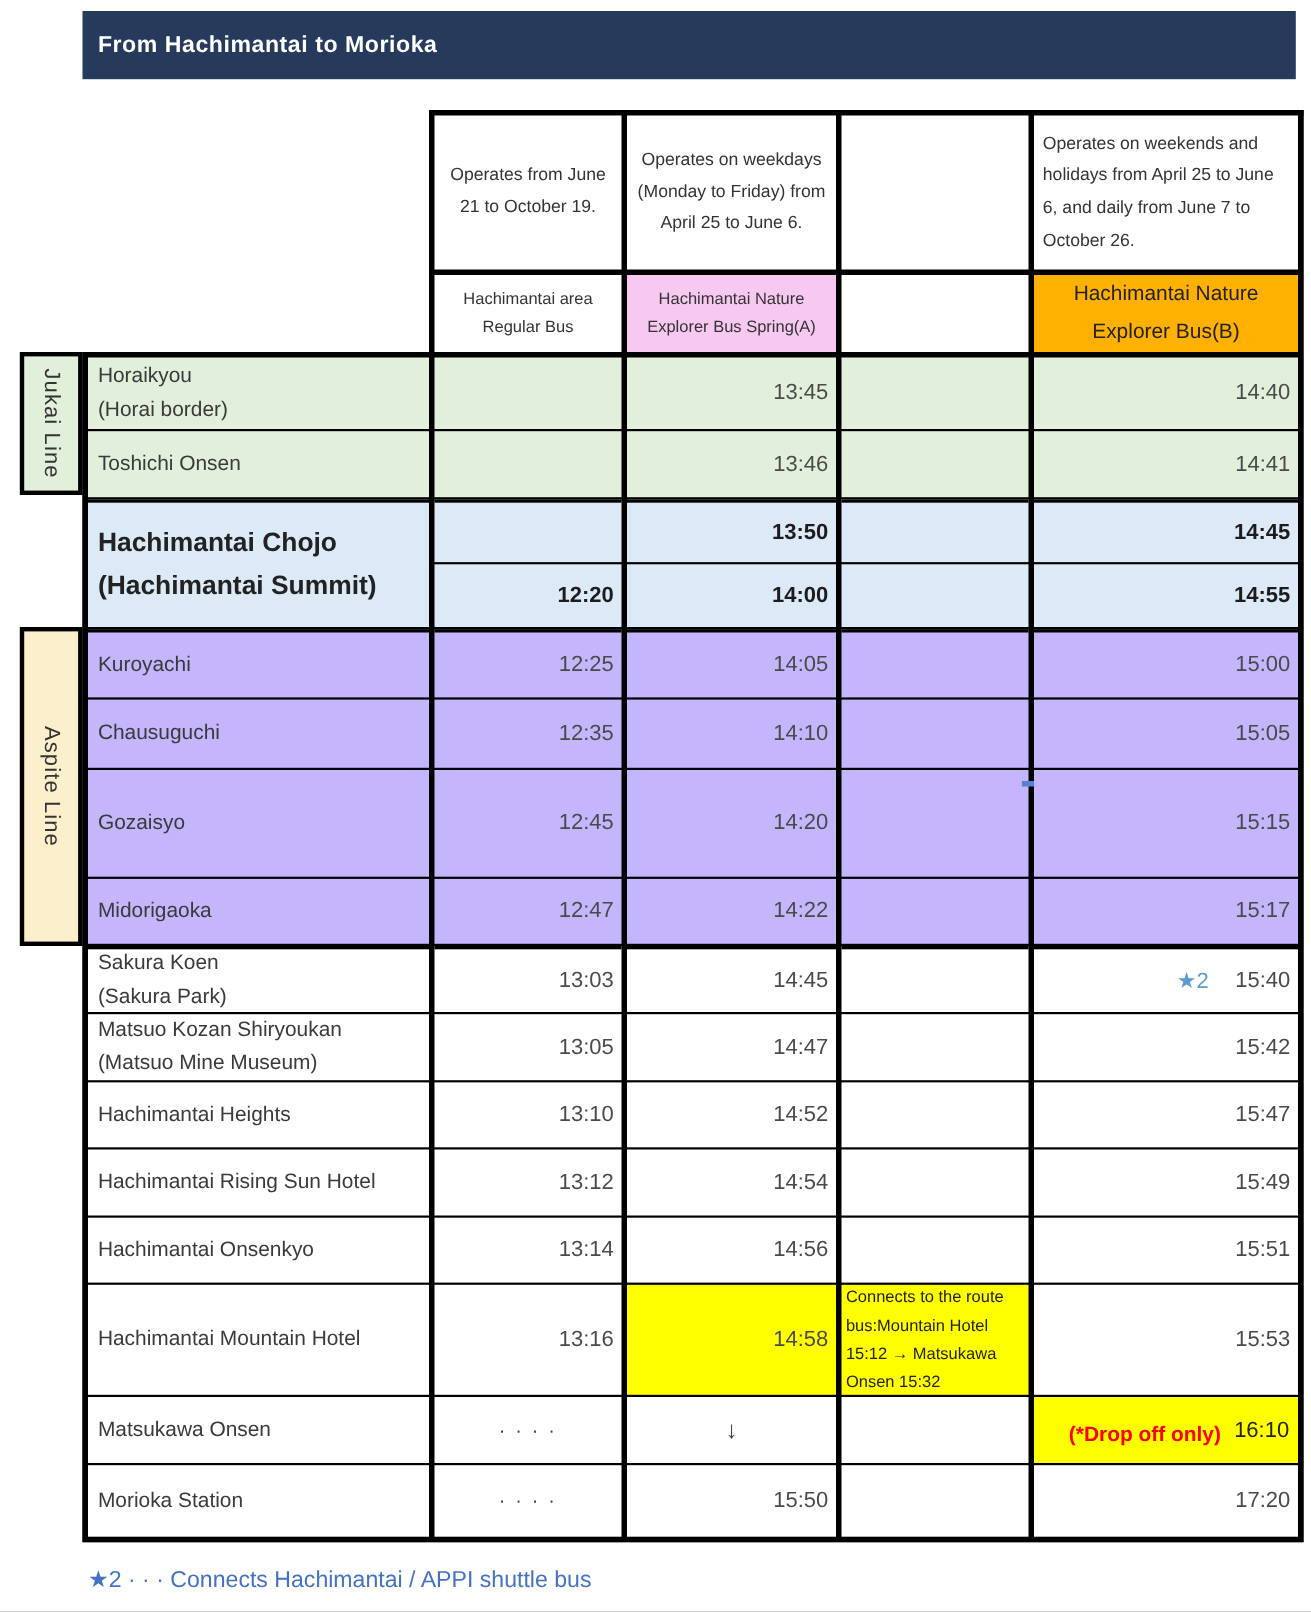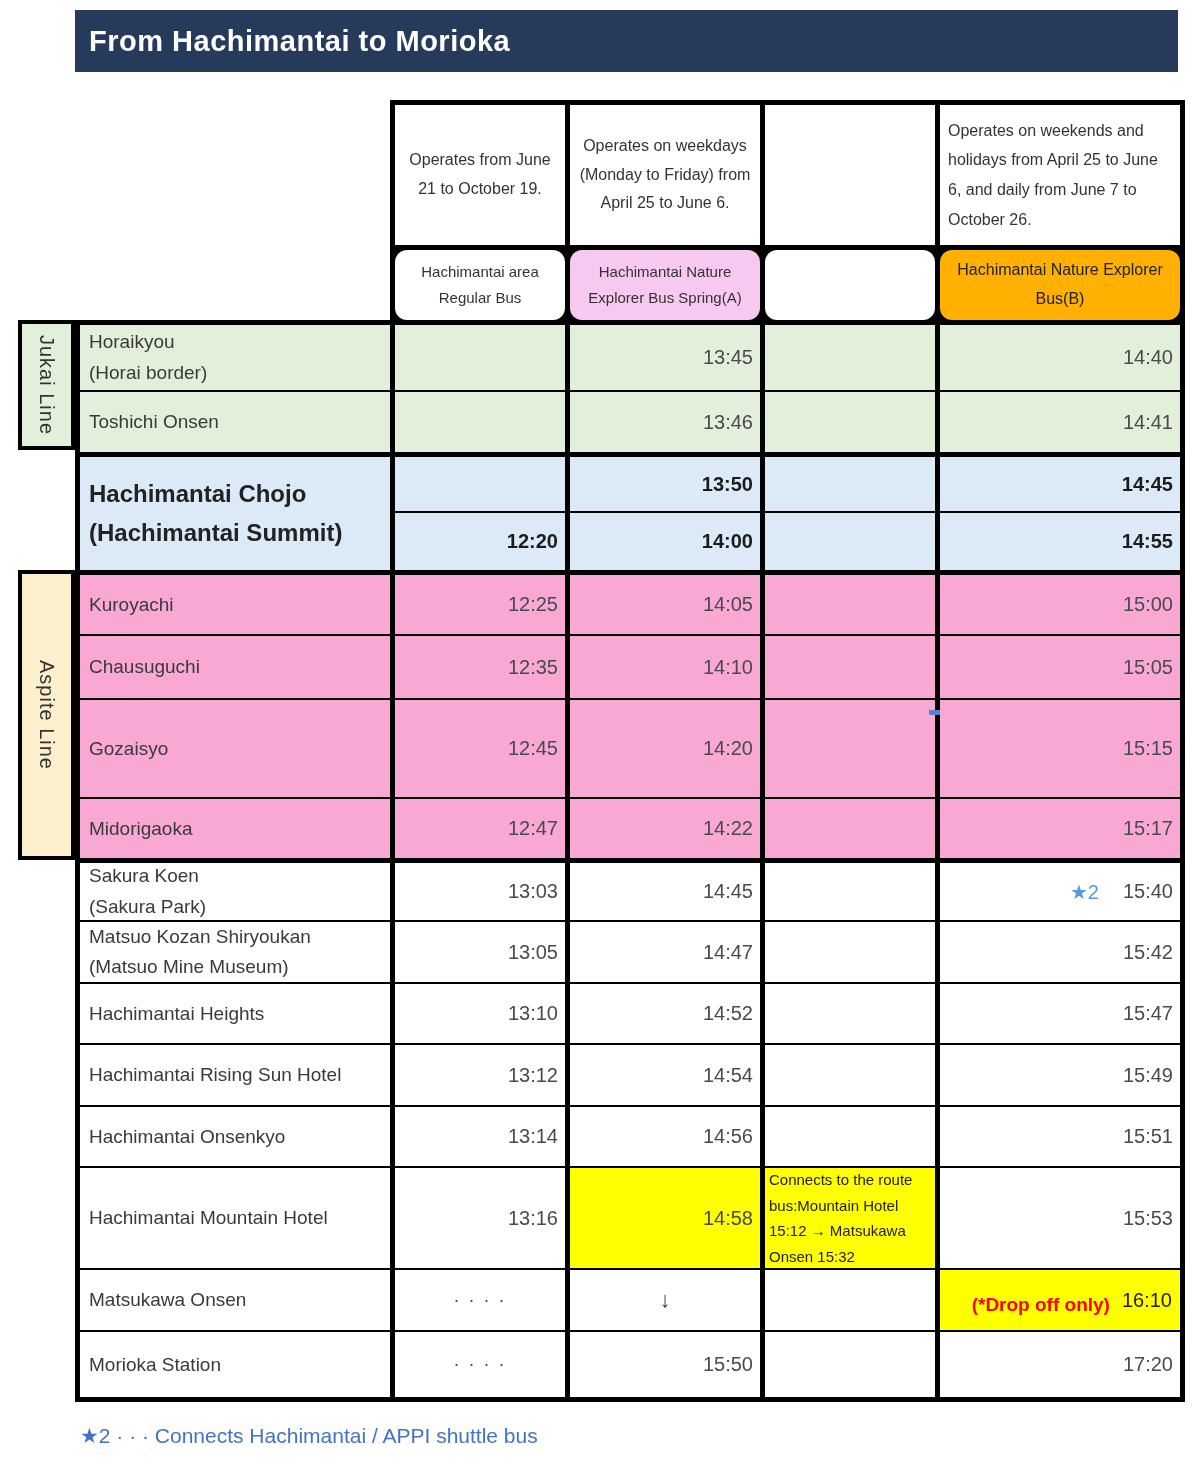--- a/index.html
+++ b/index.html
@@ -3,53 +3,53 @@
 <meta charset="utf-8">
 <style>
   * { box-sizing: border-box; margin: 0; padding: 0; }
   html,body { background:#ffffff; }
   body { font-family: "Liberation Sans", "DejaVu Sans", sans-serif; }
   #stage { position: relative; width: 1192px; height: 1465px; background:#fff; overflow: hidden; }
 
   
   .title-bar {
     position: absolute; left: 75px; top: 10px; width: 1103px; height: 62px;
-    background:#263A5C; color:#fff; font-weight:bold; font-size:29px;
+    background:#263A5C; color:#fff; font-weight:bold; font-size:21px;
     display:flex; align-items:center; padding-left:14px; letter-spacing:0.5px;
   }
 
   
   .header-grid {
     position:absolute; left:390px; top:100px; width:795px; height:220px;
     display:grid; grid-template-columns:170px 190px 170px 240px;
     grid-template-rows:140px 70px; gap:5px; background:#000;
     border:5px solid #000; border-bottom:none;
   }
   .hcell {
     background:#fff; display:flex; align-items:center; justify-content:center;
     text-align:center; font-size:16px; color:#333; line-height:1.8; padding:2px 8px;
   }
   .hcell.left { text-align:left; justify-content:flex-start; line-height:1.85; }
   .pink { background:#F8C9F0;text-align:center; }
   .orange { background:#FFB000; }
-  .h2 { font-size:15px; line-height:1.75;border-radius:12px; }
-  .h2.big { font-size:16px; line-height:1.8; color:#222; }
+  .h2 { font-size:15px; line-height:1.75; }
+  .h2.big { font-size:19px; line-height:1.8; color:#222; }
 
   
   .body-grid {
     position:absolute; left:75px; top:320px; width:1110px; height:1082px;
     display:grid;
     grid-template-columns:310px 170px 190px 170px 240px;
     grid-template-rows:65px 60px 57px 57px 62px 62px 97px 59px 60px 60px 59px 60px 59px 100px 60px 65px;
     column-gap:5px; row-gap:2px; background:#000; border:5px solid #000;
   }
   .cell { background:#fff; display:flex; align-items:center; overflow:hidden; }
   .g  { background:#E2EFDA; }
   .bl { background:#DCE9F6; }
-  .cr { background:#f9a8d4; }
+  .cr { background:#c4b5fd; }
   .y  { background:#FFFF00; }
   .st { border-top:3px solid #000; }
 
   .name { padding:2px 6px 2px 9px; font-size:19px; color:#3a3a3a; }
   .name .two { line-height:1.6; }
   .name .two span { display:block; }
   .chojo { font-weight:bold; font-size:24px; color:#222; grid-row:span 2; }
 
   .time { justify-content:flex-end; padding-right:7px; font-size:20px; color:#4a4a4a; }
   .time.bold { font-weight:bold; color:#1c1c1c; }

